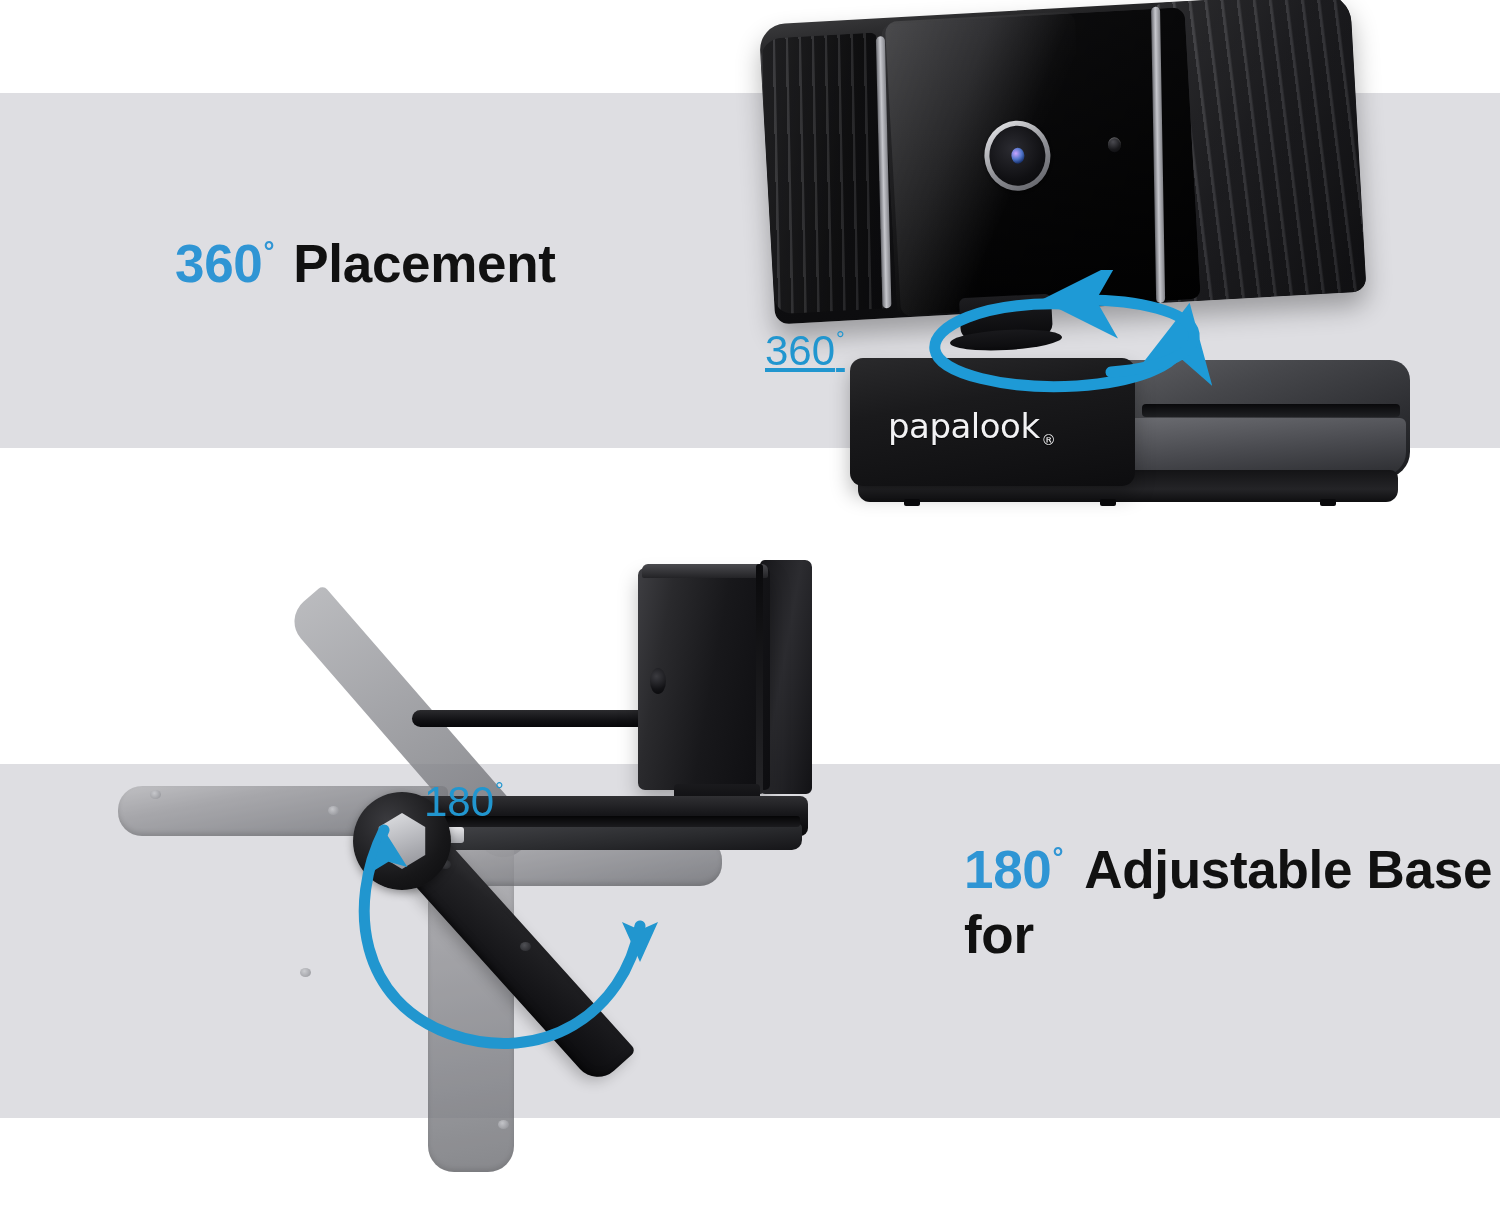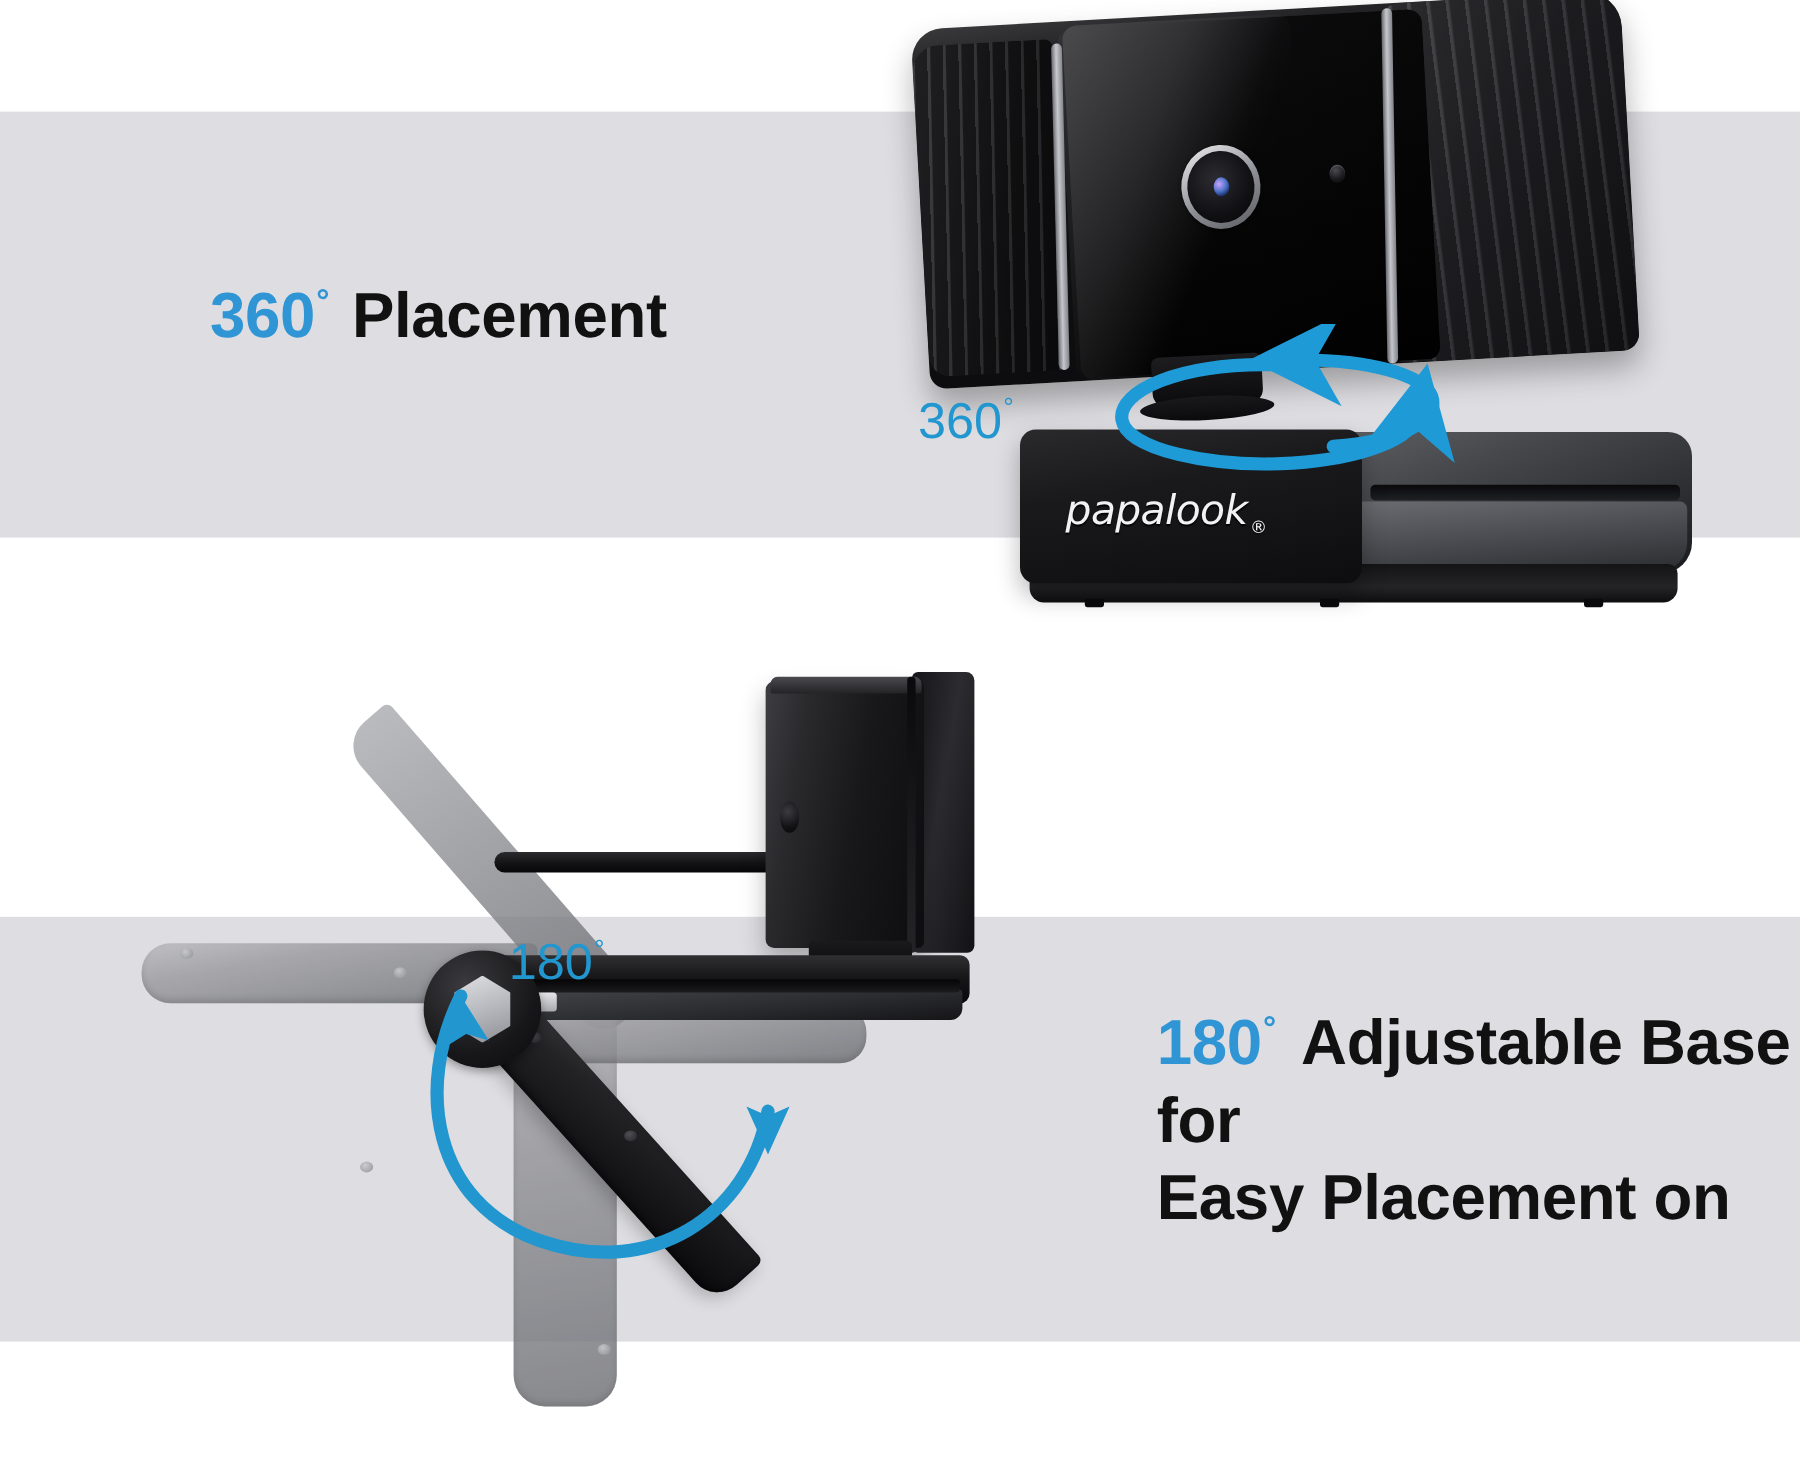--- a/index.html
+++ b/index.html
@@ -20,21 +20,21 @@
   .deg-sym{color:#2f95d4;font-size:0.52em;vertical-align:super;
            position:relative;top:-0.10em;left:1px;}
   #headline-360{left:175px;top:233px;}
   #headline-360 .gap{display:inline-block;width:20px;}
 
   #headline-180{left:964px;top:838px;line-height:1.22;white-space:normal;width:545px;}
   #headline-180 .gap{display:inline-block;width:22px;}
 
   
   .callout{position:absolute;color:#2196cf;font-size:42px;font-weight:500;white-space:nowrap;}
-  #callout-360{left:765px;top:327px;}
+  #callout-360{left:765px;top:327px;text-decoration:underline;}
   #callout-180{left:424px;top:778px;}
   .callout .cdeg{font-size:0.52em;vertical-align:super;position:relative;top:-0.12em;left:1px;}
 
   
   #webcam-top{position:absolute;left:745px;top:0px;width:700px;height:545px;}
 
   
   .cam-head{position:absolute;left:30px;top:8px;width:592px;height:300px;
             transform:rotate(-3.2deg);transform-origin:50% 100%;}
 
@@ -93,21 +93,21 @@
   .mic-hole{position:absolute;left:342px;top:132px;width:13px;height:15px;border-radius:50%;
             background:radial-gradient(circle at 40% 30%,#4a4a50,#18181b 60%,#0a0a0c);
             box-shadow:inset 0 1px 1px rgba(255,255,255,.22);}
   #neck{position:absolute;left:215px;top:296px;width:92px;height:42px;
         border-radius:6px 6px 12px 12px;
         background:linear-gradient(180deg,#1d1d20,#0a0a0c);transform:rotate(-3deg);}
   #neck-foot{position:absolute;left:205px;top:330px;width:112px;height:20px;border-radius:50%;
              background:linear-gradient(180deg,#19191c,#0b0b0d);transform:rotate(-3deg);}
 
   
-  .clip{position:absolute;left:105px;top:358px;width:558px;height:150px;font-style:italic;}
+  .clip{position:absolute;left:105px;top:358px;width:558px;height:150px;}
   .clip-front{position:absolute;left:0;top:0;width:285px;height:128px;border-radius:13px;
               background:linear-gradient(170deg,#2a2a2c 0%,#1a1a1c 35%,#0d0d0f 100%);
               box-shadow:0 10px 20px rgba(0,0,0,.28);}
   .clip-logo{position:absolute;left:38px;top:48px;width:210px;height:40px;color:#f2f2f4;
              font-family:"DejaVu Sans","Liberation Sans",sans-serif;
              font-size:34px;font-weight:400;letter-spacing:-0.5px;
              text-shadow:0 1px 1px rgba(0,0,0,.9);}
   .clip-logo .reg{font-size:0.42em;vertical-align:sub;position:relative;top:-0.05em;left:2px;}
   .clip-arm{position:absolute;left:270px;top:2px;width:290px;height:118px;
             border-radius:8px 20px 26px 10px;
@@ -297,16 +297,16 @@
       <path d="M 350 160 L 332 200 L 350 192 L 368 200 Z" fill="#2196cf" transform="rotate(180 350 178)"></path>
     </svg>
   </div>
 
   <div class="callout" id="callout-180">
     <span>180</span><span class="cdeg">°</span>
   </div>
 
   <div class="headline" id="headline-180">
     <span class="deg-num">180</span><span class="deg-sym">°</span><span class="gap"></span><span>Adjustable Base for</span><br>
-    <span>Easy Placement on</span><br>
+    <br>
   </div>
 
 </div>
 
 </body></html>

